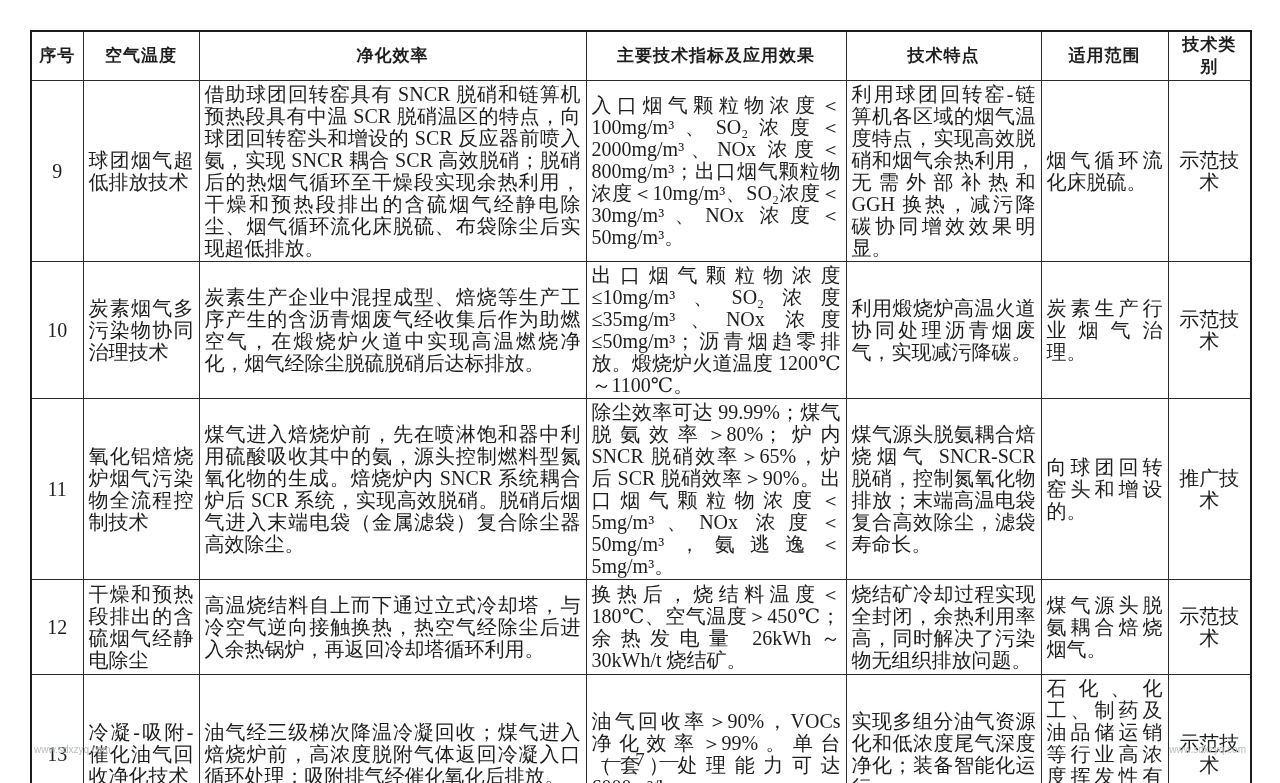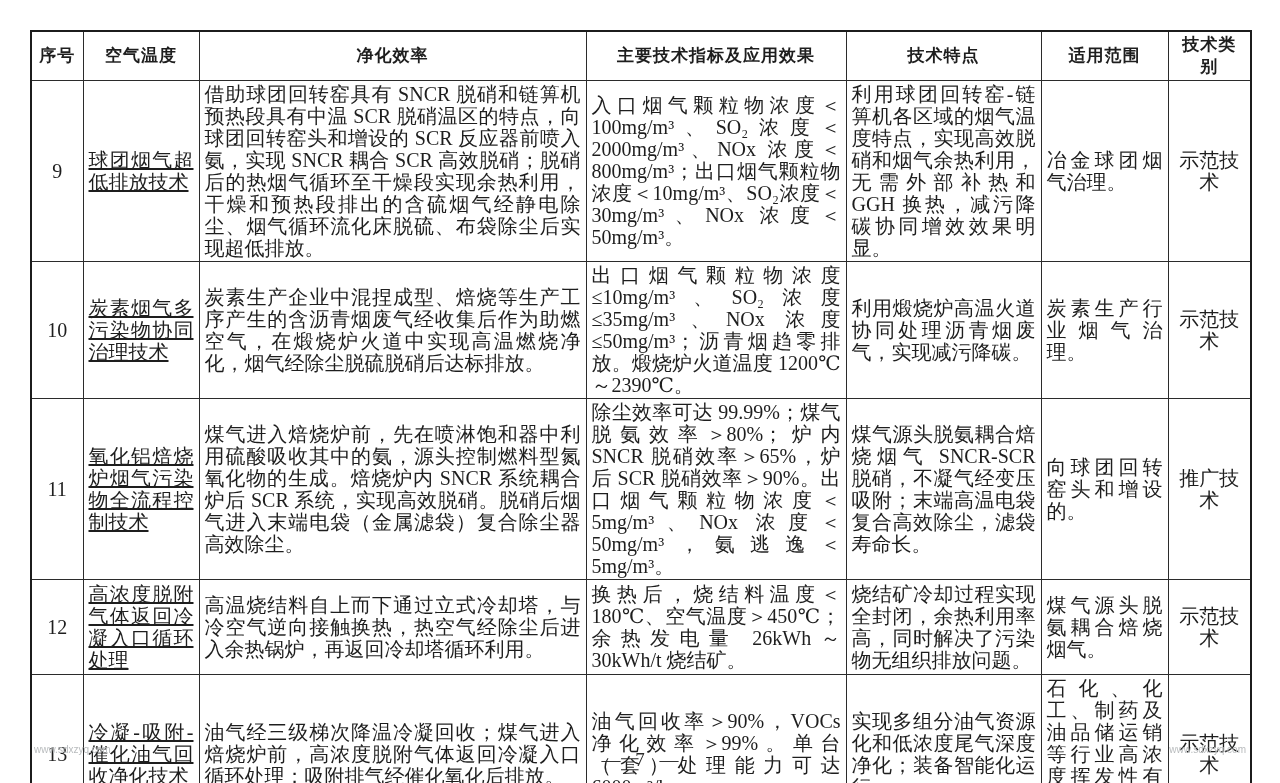--- a/index.html
+++ b/index.html
@@ -39,21 +39,21 @@
     font-weight: bold;
     text-align: center;
     font-size: 17px;
     letter-spacing: 1px;
   }
   td.c-no, td.c-cat { text-align: center; }
   td.c-name, td.c-proc, td.c-ind, td.c-feat, td.c-scope {
     text-align: justify;
     text-align-last: left;
   }
-  td.c-name { padding: 2px 4px; text-decoration: underline; }
+  td.c-name { padding: 2px 4px; }
   .page-number {
     position: absolute;
     left: 0; right: 0;
     bottom: 12px;
     text-align: center;
     font-size: 19px;
     color: #2a2a2a;
     word-spacing: 10px;
   }
   .watermark {
@@ -90,44 +90,44 @@
       <th>技术特点</th>
       <th>适用范围</th>
       <th>技术类别</th>
     </tr>
     <tr style="height:152px">
       <td class="c-no">9</td>
       <td class="c-name">球团烟气超低排放技术</td>
       <td class="c-proc">借助球团回转窑具有 SNCR 脱硝和链箅机预热段具有中温 SCR 脱硝温区的特点，向球团回转窑头和增设的 SCR 反应器前喷入氨，实现 SNCR 耦合 SCR 高效脱硝；脱硝后的热烟气循环至干燥段实现余热利用，干燥和预热段排出的含硫烟气经静电除尘、烟气循环流化床脱硫、布袋除尘后实现超低排放。</td>
       <td class="c-ind">入口烟气颗粒物浓度＜100mg/m³、SO₂浓度＜2000mg/m³、NOx 浓度＜800mg/m³；出口烟气颗粒物浓度＜10mg/m³、SO₂浓度＜30mg/m³、NOx 浓度＜50mg/m³。</td>
       <td class="c-feat">利用球团回转窑-链箅机各区域的烟气温度特点，实现高效脱硝和烟气余热利用，无需外部补热和 GGH 换热，减污降碳协同增效效果明显。</td>
-      <td class="c-scope">冶金球团烟气治理。</td>
+      <td class="c-scope">烟气循环流化床脱硫。</td>
       <td class="c-cat">示范技术</td>
     </tr>
     <tr style="height:109px">
       <td class="c-no">10</td>
       <td class="c-name">炭素烟气多污染物协同治理技术</td>
       <td class="c-proc">炭素生产企业中混捏成型、焙烧等生产工序产生的含沥青烟废气经收集后作为助燃空气，在煅烧炉火道中实现高温燃烧净化，烟气经除尘脱硫脱硝后达标排放。</td>
-      <td class="c-ind">出口烟气颗粒物浓度≤10mg/m³、SO₂浓度≤35mg/m³、NOx 浓度≤50mg/m³；沥青烟趋零排放。煅烧炉火道温度 1200℃～2390℃。</td>
+      <td class="c-ind">出口烟气颗粒物浓度≤10mg/m³、SO₂浓度≤35mg/m³、NOx 浓度≤50mg/m³；沥青烟趋零排放。煅烧炉火道温度 1200℃～1100℃。</td>
       <td class="c-feat">利用煅烧炉高温火道协同处理沥青烟废气，实现减污降碳。</td>
       <td class="c-scope">炭素生产行业烟气治理。</td>
       <td class="c-cat">示范技术</td>
     </tr>
     <tr style="height:149px">
       <td class="c-no">11</td>
       <td class="c-name">氧化铝焙烧炉烟气污染物全流程控制技术</td>
       <td class="c-proc">煤气进入焙烧炉前，先在喷淋饱和器中利用硫酸吸收其中的氨，源头控制燃料型氮氧化物的生成。焙烧炉内 SNCR 系统耦合炉后 SCR 系统，实现高效脱硝。脱硝后烟气进入末端电袋（金属滤袋）复合除尘器高效除尘。</td>
       <td class="c-ind">除尘效率可达 99.99%；煤气脱氨效率＞80%；炉内 SNCR 脱硝效率＞65%，炉后 SCR 脱硝效率＞90%。出口烟气颗粒物浓度＜5mg/m³、NOx 浓度＜50mg/m³，氨逃逸＜5mg/m³。</td>
-      <td class="c-feat">煤气源头脱氨耦合焙烧烟气 SNCR-SCR 脱硝，不凝气经变压吸附；末端高温电袋复合高效除尘，滤袋寿命长。</td>
+      <td class="c-feat">煤气源头脱氨耦合焙烧烟气 SNCR-SCR 脱硝，控制氮氧化物排放；末端高温电袋复合高效除尘，滤袋寿命长。</td>
       <td class="c-scope">向球团回转窑头和增设的。</td>
       <td class="c-cat">推广技术</td>
     </tr>
     <tr style="height:95px">
       <td class="c-no">12</td>
-      <td class="c-name">高浓度脱附气体返回冷凝入口循环处理</td>
+      <td class="c-name">干燥和预热段排出的含硫烟气经静电除尘</td>
       <td class="c-proc">高温烧结料自上而下通过立式冷却塔，与冷空气逆向接触换热，热空气经除尘后进入余热锅炉，再返回冷却塔循环利用。</td>
       <td class="c-ind">换热后，烧结料温度＜180℃、空气温度＞450℃；余热发电量 26kWh～30kWh/t 烧结矿。</td>
       <td class="c-feat">烧结矿冷却过程实现全封闭，余热利用率高，同时解决了污染物无组织排放问题。</td>
       <td class="c-scope">煤气源头脱氨耦合焙烧烟气。</td>
       <td class="c-cat">示范技术</td>
     </tr>
     <tr style="height:125px">
       <td class="c-no">13</td>
       <td class="c-name">冷凝-吸附-催化油气回收净化技术</td>
       <td class="c-proc">油气经三级梯次降温冷凝回收；煤气进入焙烧炉前，高浓度脱附气体返回冷凝入口循环处理；吸附排气经催化氧化后排放。</td>

